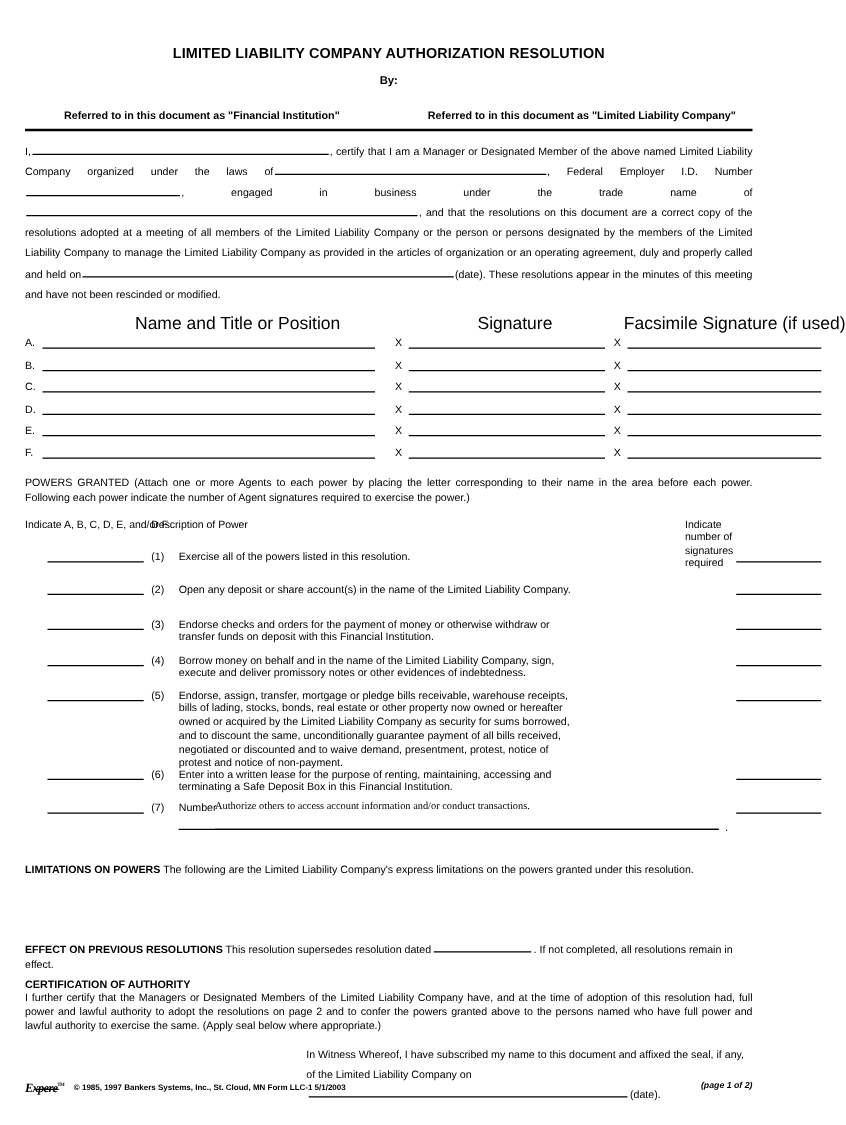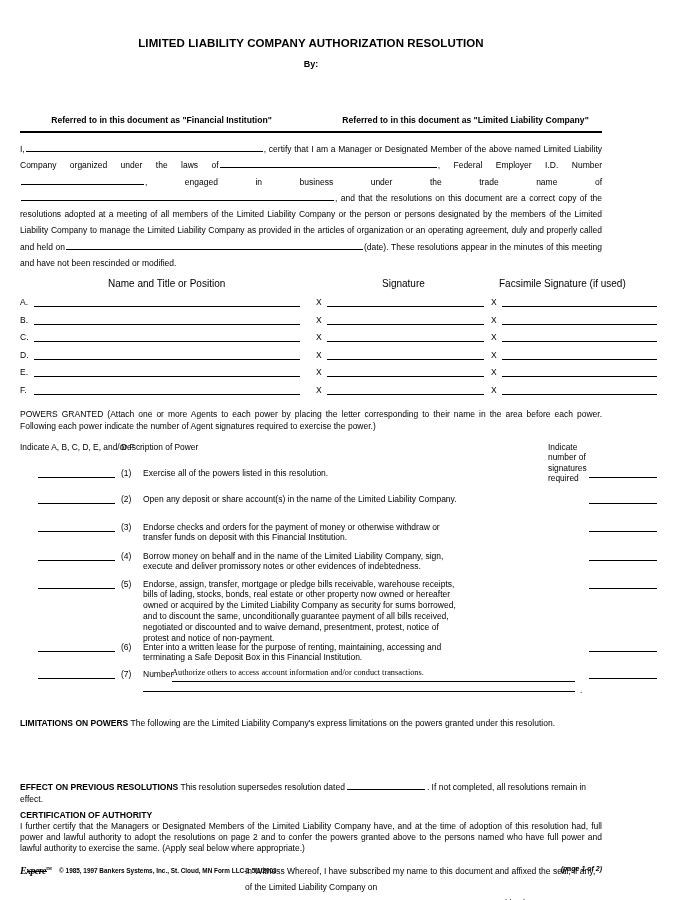--- a/index.html
+++ b/index.html
@@ -26,21 +26,21 @@
     padding-top: 37px;
   }
   .by-line {
     text-align: center;
     font-size: 9px;
     font-weight: bold;
     margin-top: 10px;
   }
   .ref-row {
     display: flex;
-    margin-top: 46px;
+    margin-top: 18px;
     padding: 0 20px;
     font-size: 8.6px;
     font-weight: bold;
   }
   .ref-left  { width: 50%; text-align: center; padding-right: 8px;}
   .ref-right { width: 50%; text-align: center; padding-left: 18px;}
   .rule-thick {
     margin: 6px 20px 0 20px;
     border-top: 2.2px solid #000;
   }
@@ -70,21 +70,21 @@
     font-size: 8.5px;
     line-height: 15px;
     margin-top: 2px;
   }
   .agents-line b { font-weight: bold; }
 
   
   .agents-head {
     position: relative;
     height: 16px;
-    font-size: 10px;
+    font-size: 14px;
     margin-top: 7px;
   }
   .agents-head span { position: absolute; white-space: nowrap; }
   .ah-name { left: 88px; }
   .ah-sig  { left: 362px; text-align: center; }
   .ah-fac  { left: 479px; }
 
   .agent-row {
     position: relative;
     height: 17.5px;
@@ -133,21 +133,21 @@
     position: absolute; left: 569px; top: 9.5px;
     width: 68px; border-top: 1px solid #000;
   }
   .pg-other-row { position: relative; font-size: 8.5px; line-height: 10.9px; }
   .pg-other-row .otherlbl { position: absolute; left: 123px; top: 0; }
   .pg-other-row .filled {
     position: absolute; left: 152px; top: -1px; width: 403px;
     border-bottom: 1px solid #000;
     font-family: "Liberation Serif", serif;
     font-size: 8.3px;
-    padding-bottom: 3px;
+    padding-bottom: 13px;
     white-space: nowrap;
   }
   .pg-other-line2 {
     position: relative; height: 14px;
   }
   .pg-other-line2 .ln {
     position: absolute; left: 123px; top: 8px; width: 432px;
     border-top: 1px solid #000;
   }
   .pg-other-line2 .dot {

